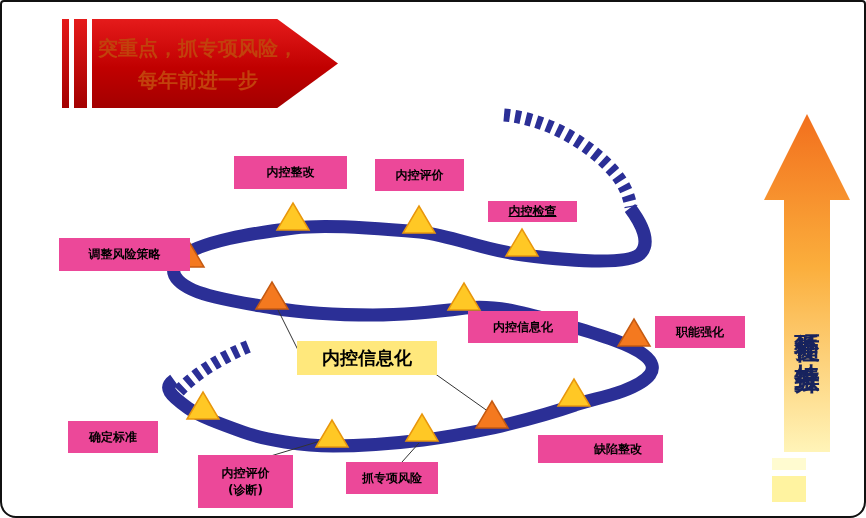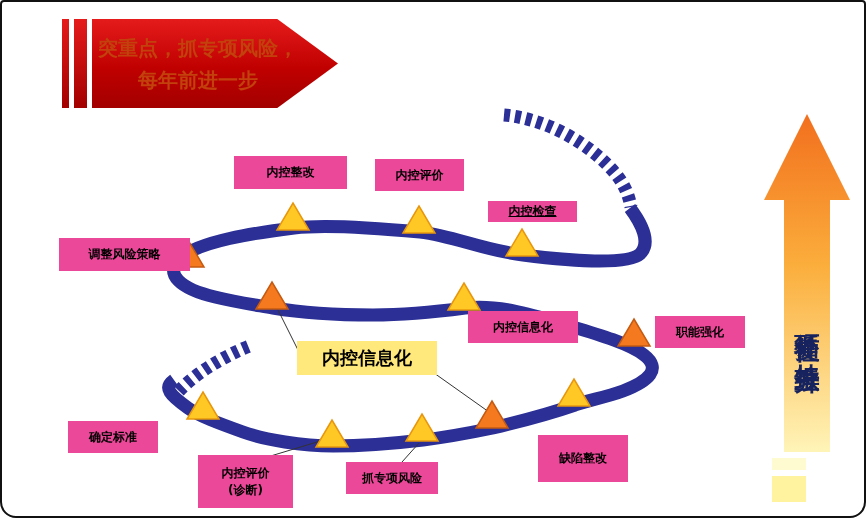--- a/index.html
+++ b/index.html
@@ -119,15 +119,15 @@
   <div class="lbl" style="left:232px;top:154px;width:113px;height:33px;">内控整改</div>
   <div class="lbl" style="left:373px;top:157px;width:89px;height:32px;">内控评价</div>
   <div class="lbl" style="left:486px;top:199px;width:89px;height:21px;text-decoration:underline;">内控检查</div>
   <div class="lbl" style="left:466px;top:309px;width:110px;height:32px;">内控信息化</div>
   <div class="lbl hl" style="left:295px;top:339px;width:140px;height:34px;">内控信息化</div>
   <div class="lbl" style="left:653px;top:314px;width:90px;height:32px;">职能强化</div>
   <div class="lbl" style="left:66px;top:419px;width:90px;height:32px;">确定标准</div>
   <div class="lbl" style="left:196px;top:453px;width:95px;height:53px;">内控评价
 (诊断)</div>
   <div class="lbl" style="left:344px;top:460px;width:92px;height:32px;">抓专项风险</div>
-  <div class="lbl" style="left:536px;top:433px;width:90px;height:47px;">缺陷整改</div>
+  <div class="lbl" style="left:536px;top:433px;width:90px;height:28px;padding-left:35px;">缺陷整改</div>
 
 </div>
 
 </body></html>

